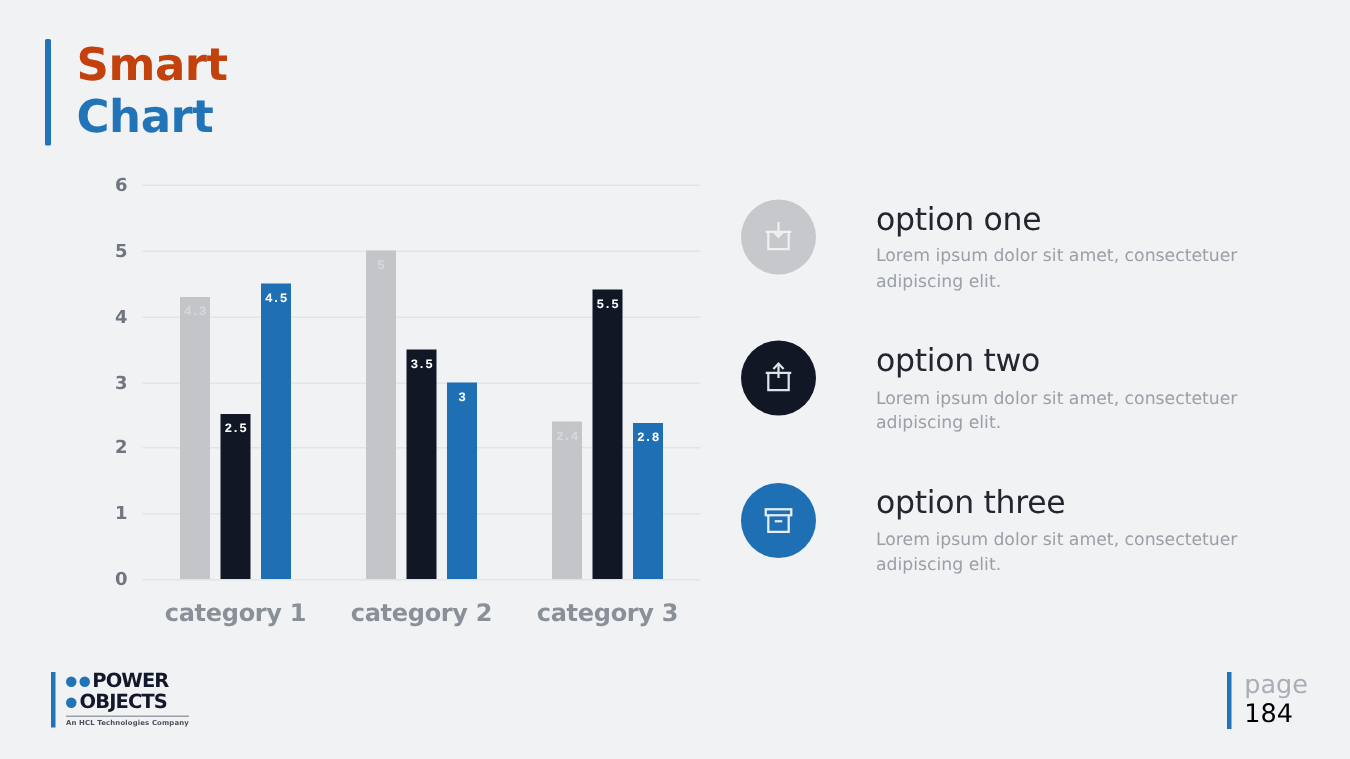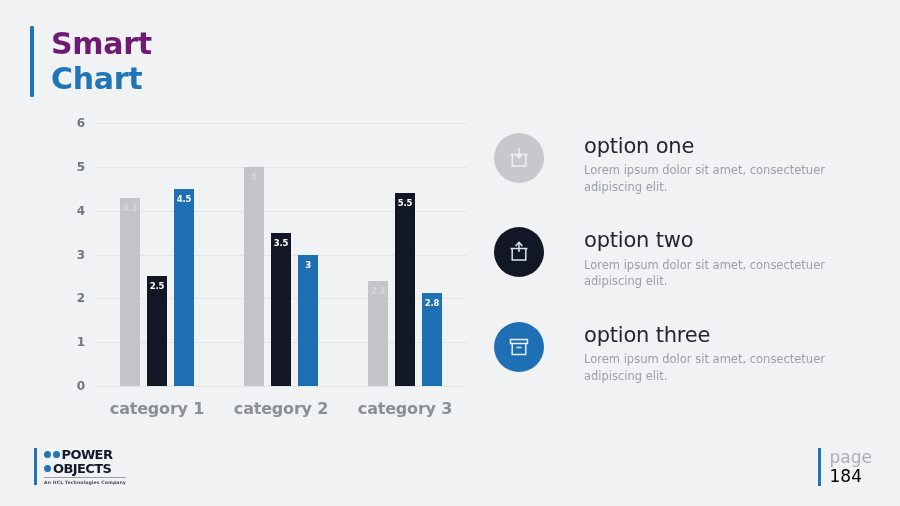--- a/index.html
+++ b/index.html
@@ -9,21 +9,21 @@
     font-family: "DejaVu Sans", "Liberation Sans", sans-serif;
     overflow: hidden;
   }
   .slide { position: relative; width: 900px; height: 506px; background: #f0f2f4; }
 
   
   .title-block { position: absolute; left: 30px; top: 26px; display: flex; align-items: stretch; }
   .title-accent { width: 4px; background: #2274b8; margin-right: 17px; border-radius: 1px; }
   .title-text { display: flex; flex-direction: column; justify-content: center; }
   .title-line1 {
-    font-size: 30px; font-weight: bold; color: #701a75;
+    font-size: 30px; font-weight: bold; color: #c2410c;
     line-height: 1.18; letter-spacing: -0.3px;
   }
   .title-line2 {
     font-size: 30px; font-weight: bold; color: #2274b8;
     line-height: 1.18; letter-spacing: -0.3px;
   }
 
   
   .chart-wrap { position: absolute; left: 55px; top: 115px; width: 420px; height: 300px; }
   .plot {
@@ -50,20 +50,21 @@
     gap: 7px;
   }
   .bar {
     width: 20px; position: relative;
   }
   .bar .vlabel {
     position: absolute; left: 0; right: 0; top: 5px;
     text-align: center;
     font-size: 8.5px; font-weight: bold;
     letter-spacing: -0.2px;
+    font-family: Liberation Mono, monospace;
   }
   .bar.s-gray { background: #c3c5c9; }
   .bar.s-gray .vlabel { color: #d6d8db; }
   .bar.s-dark { background: #121726; }
   .bar.s-dark .vlabel { color: #ffffff; }
   .bar.s-blue { background: #1f6fb5; }
   .bar.s-blue .vlabel { color: #ffffff; }
 
   .cat-labels {
     position: absolute; left: 40px; top: 284px; width: 372px;
@@ -180,21 +181,21 @@
               <div class="vlabel">3</div>
             </div>
           </div>
           <div class="group">
             <div class="bar s-gray" style="height: 105.2px;">
               <div class="vlabel">2.4</div>
             </div>
             <div class="bar s-dark" style="height: 192.867px;">
               <div class="vlabel">5.5</div>
             </div>
-            <div class="bar s-blue" style="height: 93px;">
+            <div class="bar s-blue" style="height: 104px;">
               <div class="vlabel">2.8</div>
             </div>
           </div>
         </div>
       </div>
     <div class="cat-labels" id="catlabels">
         <div class="cat-label">category 1</div>
         <div class="cat-label">category 2</div>
         <div class="cat-label">category 3</div>
       </div>

